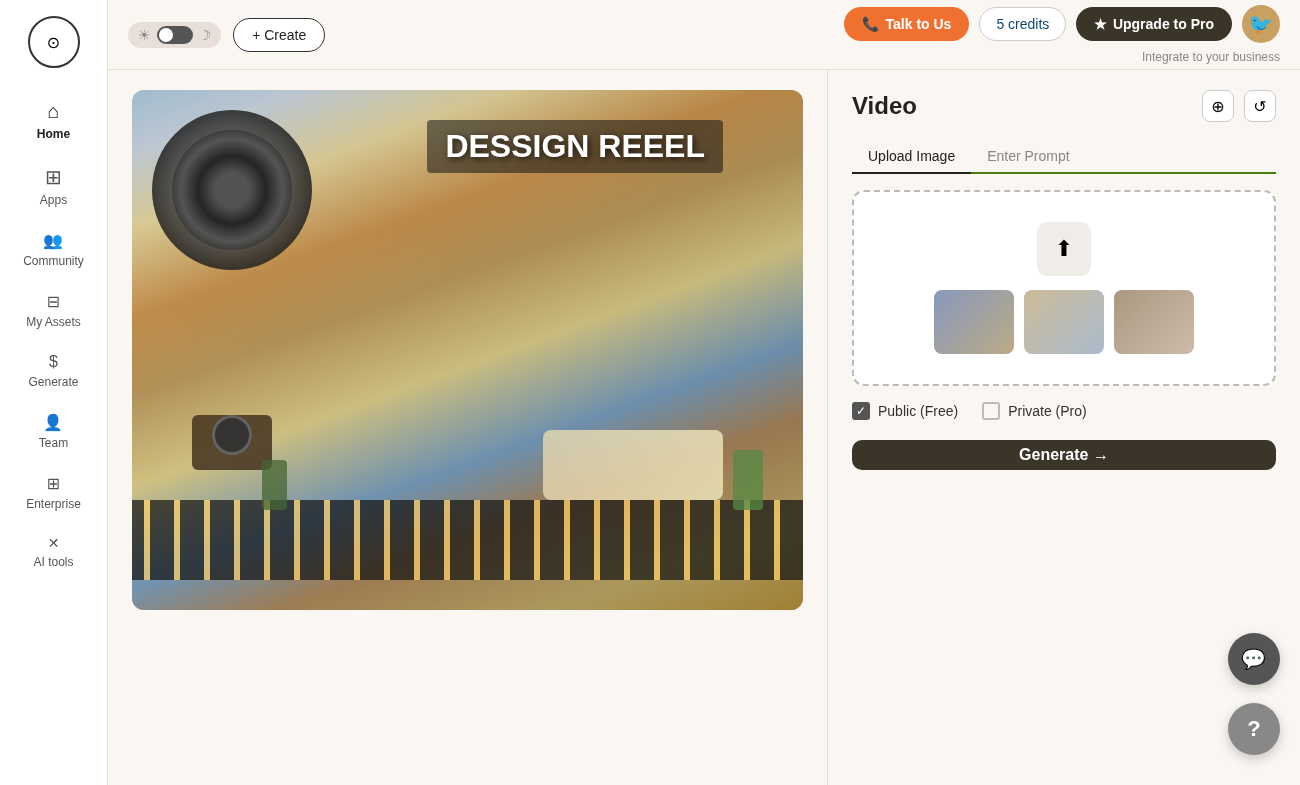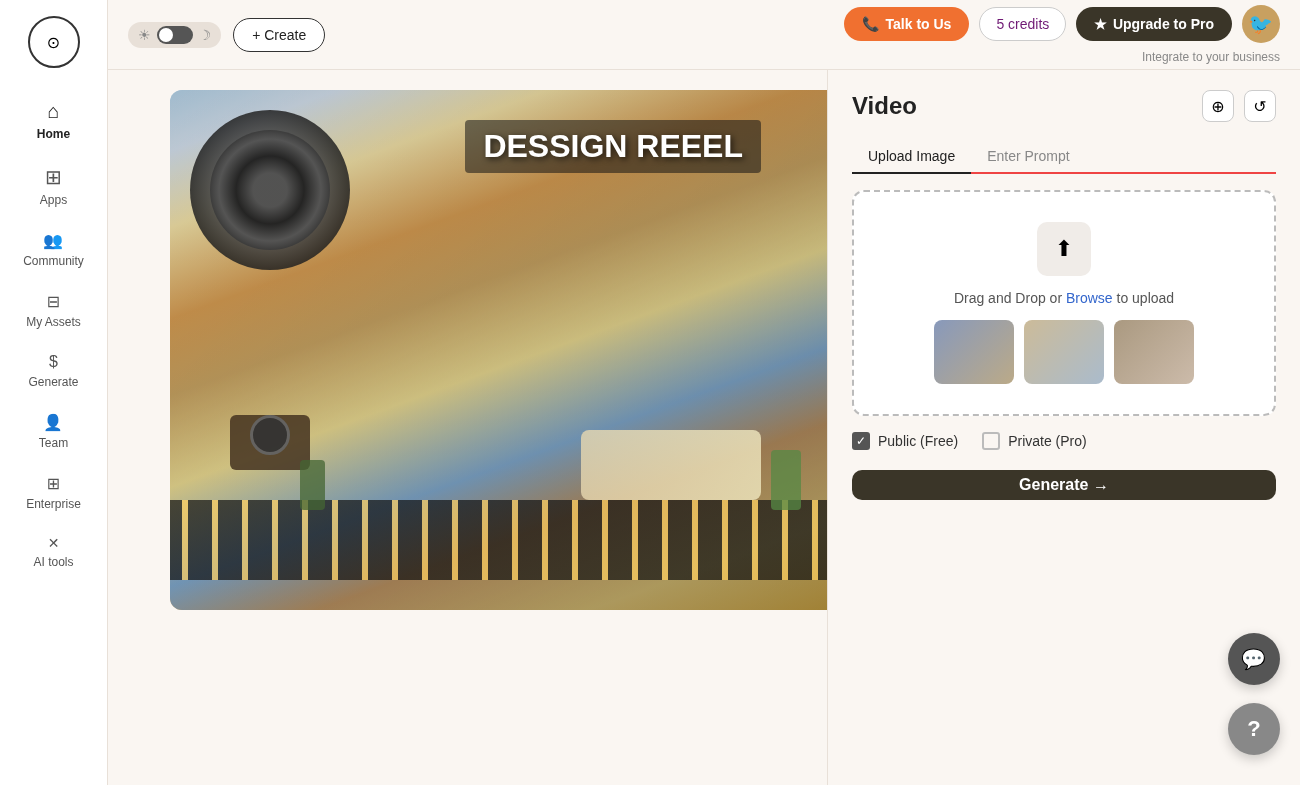--- a/index.html
+++ b/index.html
@@ -88,21 +88,21 @@
     .header-top-right { display: flex; flex-direction: column; align-items: flex-end; gap: 4px; }
     .header-actions { display: flex; align-items: center; gap: 10px; }
     .integrate-text { font-size: 12px; color: #888; }
     .talk-btn {
       display: flex; align-items: center; gap: 6px;
       background: #f07030; color: #fff; border: none; border-radius: 20px;
       padding: 9px 18px; font-size: 14px; font-weight: 600; cursor: pointer;
     }
     .credits-btn {
       border: 1.5px solid #ccc; border-radius: 20px;
-      padding: 8px 16px; font-size: 14px; background: #fff; cursor: pointer; color: #701a75; text-align: right;
+      padding: 8px 16px; font-size: 14px; background: #fff; cursor: pointer; color: #0c4a6e; text-align: right;
     }
     .upgrade-btn {
       display: flex; align-items: center; gap: 6px;
       background: #3a3528; color: #fff; border: none; border-radius: 20px;
       padding: 9px 18px; font-size: 14px; font-weight: 600; cursor: pointer;
     }
     .avatar {
       width: 38px; height: 38px; border-radius: 50%; overflow: hidden;
       background: #c8a060; display: flex; align-items: center; justify-content: center;
       font-size: 20px;
@@ -125,21 +125,20 @@
       border-right: 1px solid #e8e0d8;
     }
     .preview-image-container {
       width: 100%;
       height: 520px;
       border-radius: 12px;
       overflow: hidden;
       background: linear-gradient(135deg, #b8d4e8 0%, #e8c880 30%, #d4a060 60%, #8899cc 100%);
       display: flex; align-items: center; justify-content: center;
       position: relative;
-      margin-left: 38px;
     }
     .preview-overlay-text {
       position: absolute;
       top: 30px;
       right: 80px;
       font-size: 32px;
       font-weight: 900;
       color: white;
       text-shadow: 2px 2px 6px rgba(0,0,0,0.7);
       background: rgba(20,20,20,0.55);
@@ -173,21 +172,21 @@
       width: 32px; height: 32px;
       border: 1.5px solid #ccc; border-radius: 8px;
       display: flex; align-items: center; justify-content: center;
       cursor: pointer; background: #fff; font-size: 16px;
     }
 
     
     .tabs {
       display: flex; gap: 0;
       margin-bottom: 16px;
-      border-bottom: 2px solid #ef4444;
+      border-bottom: 2px solid #4d7c0f;
     }
     .tab {
       padding: 8px 16px; font-size: 14px; font-weight: 500;
       color: #888; cursor: pointer; border-bottom: 2px solid transparent;
       margin-bottom: -2px;
     }
     .tab.active { color: #222; border-bottom: 2px solid #222; }
 
     
     .upload-area {
@@ -403,23 +402,20 @@
         </div>
         <div class="tab">
           <span>Enter Prompt</span>
         </div>
       </div>
 
       <div class="upload-area">
         <div class="upload-icon-btn">
           <span style="font-size:22px;">⬆</span>
         </div>
-        <div class="upload-text">
-          <span>Drag and Drop or </span><a href="#">Browse</a><span> to upload</span>
-        </div>
         <div class="sample-images">
           <div class="sample-img sample-img-1" style="background:linear-gradient(135deg,#8899bb,#bbaa88);"></div>
           <div class="sample-img sample-img-2" style="background:linear-gradient(135deg,#ccbb99,#aabbcc);"></div>
           <div class="sample-img sample-img-3" style="background:linear-gradient(135deg,#aa9980,#ccbbaa);"></div>
         </div>
       </div>
 
       <div class="options-row">
         <div class="option-item">
           <div class="checkbox-checked">✓</div>

